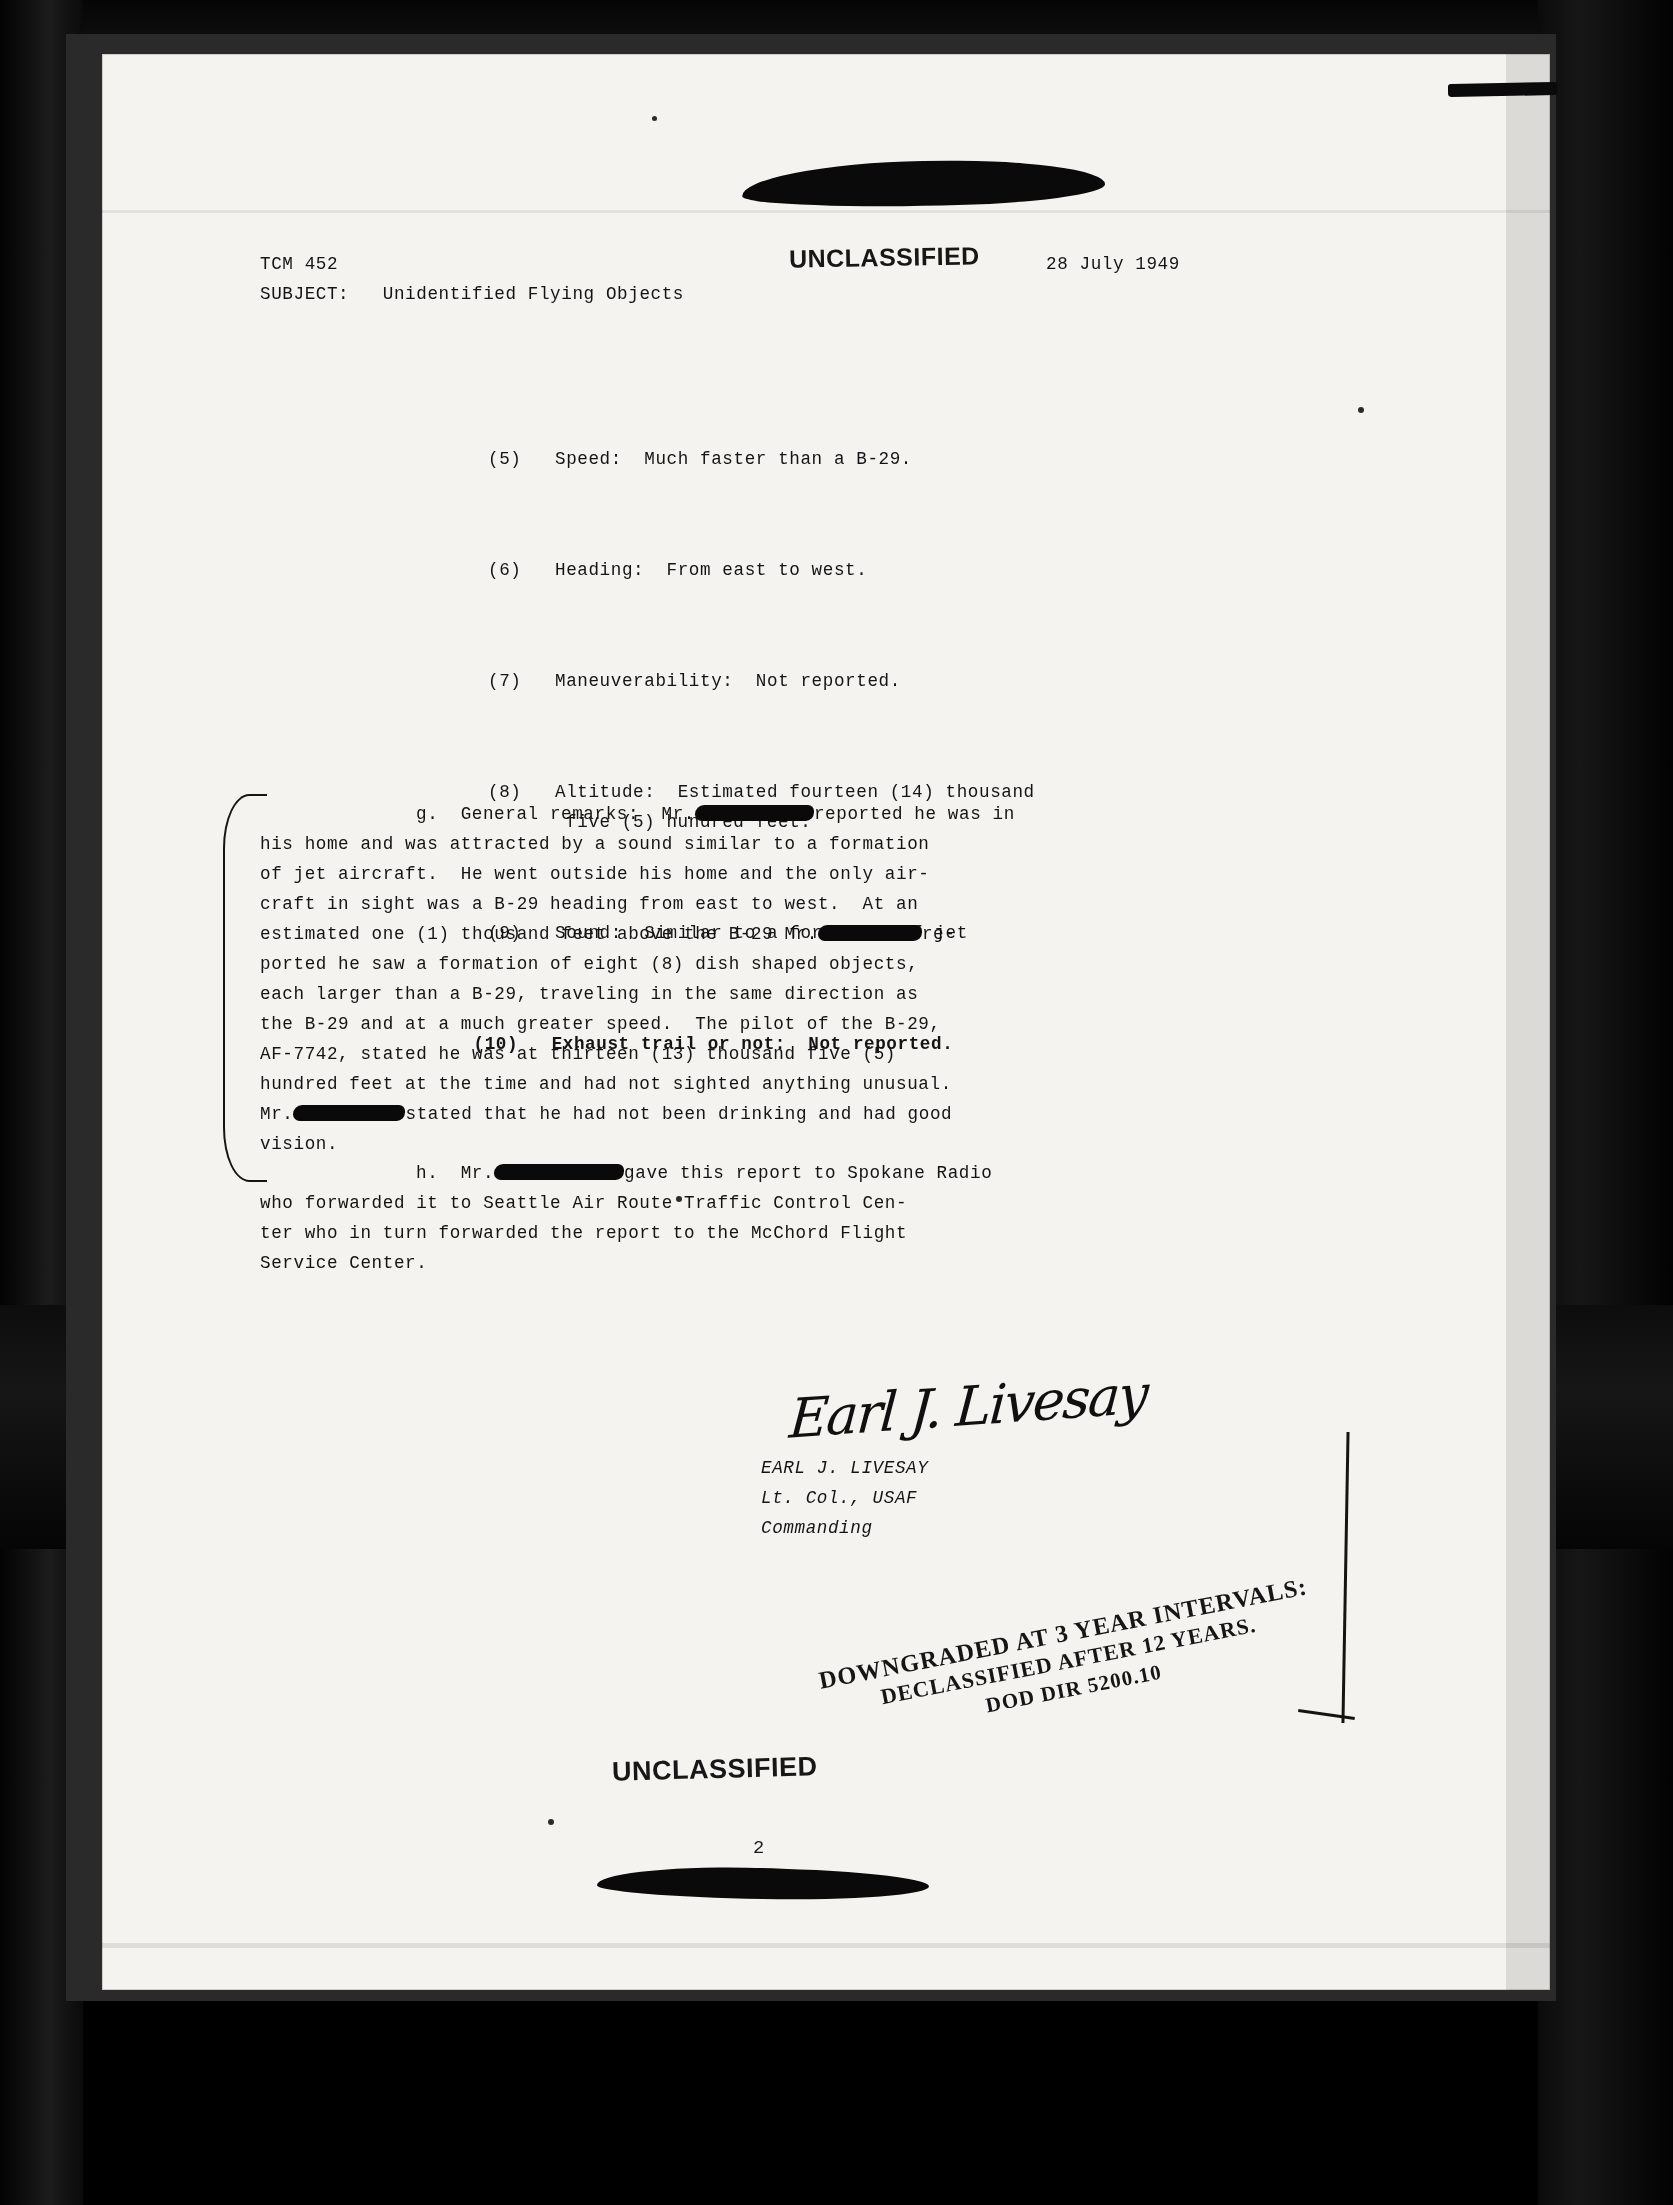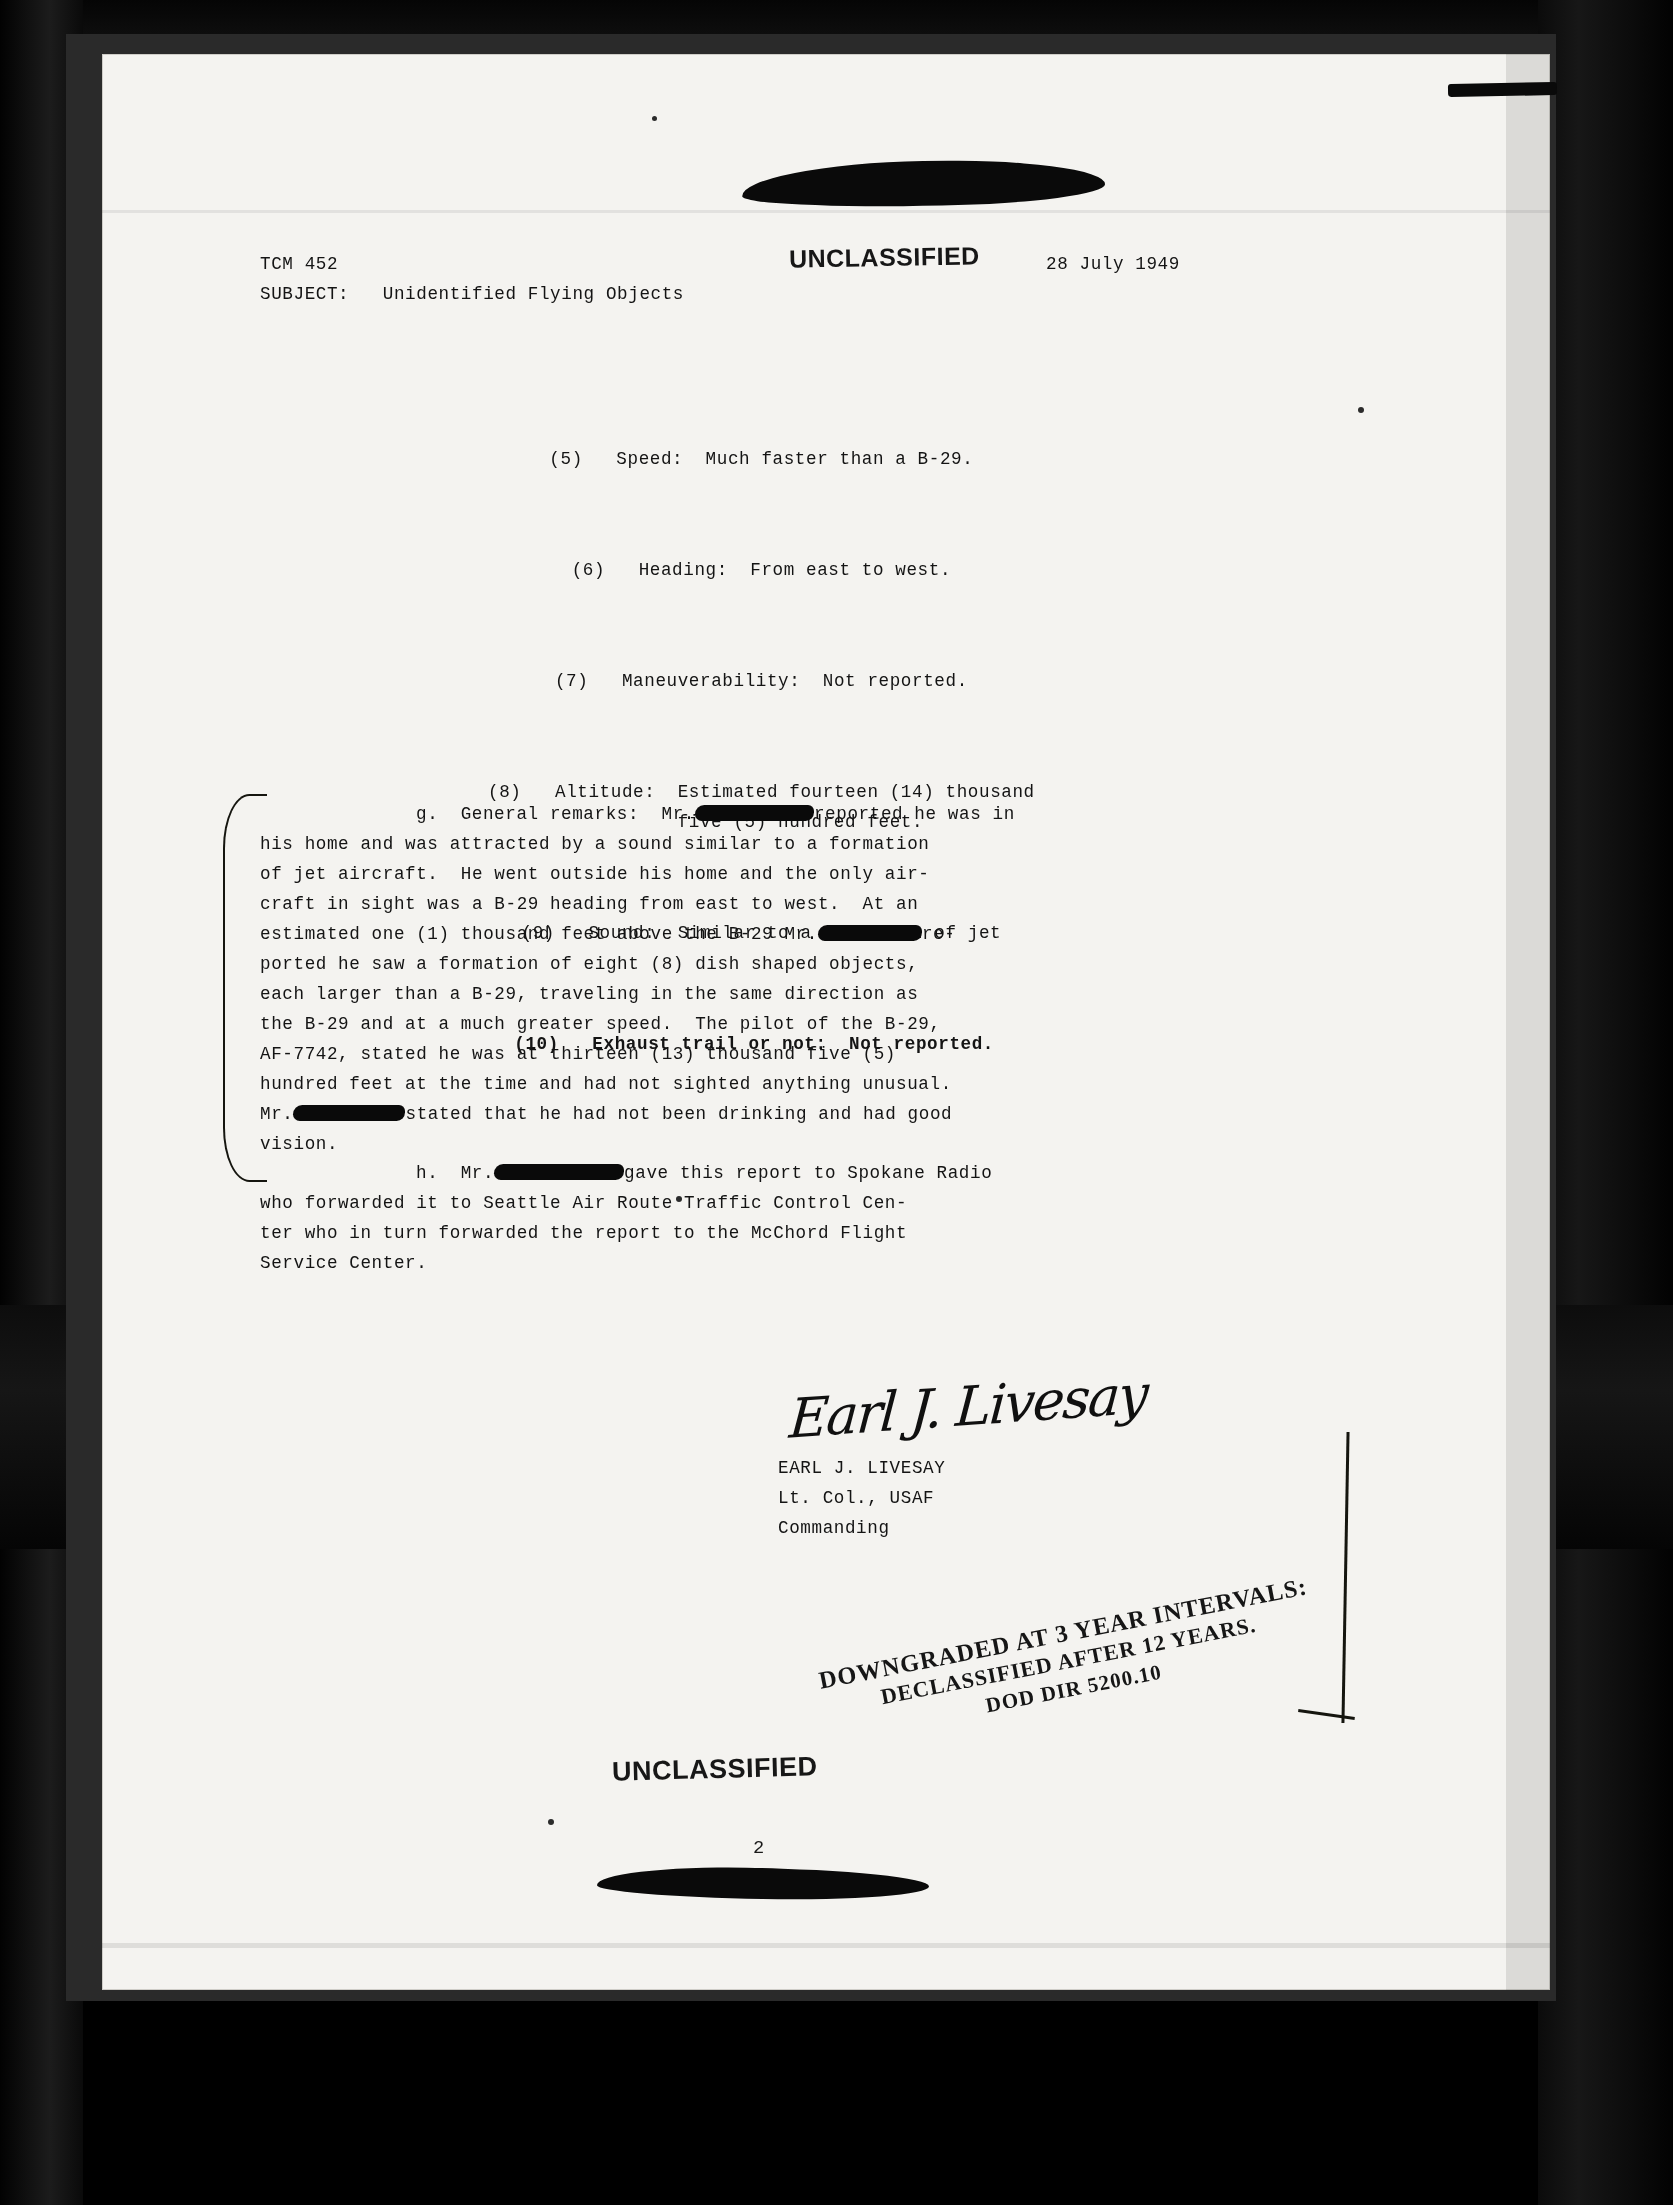--- a/index.html
+++ b/index.html
@@ -147,21 +147,21 @@
     left: 612px; top: 1754px;
     font-family: "Liberation Sans", sans-serif;
     font-size: 27px;
     font-weight: 700;
     letter-spacing: 0.5px;
     color: #171717;
     transform: rotate(-1.5deg);
   }
 
   .list-block { left: 488px; top: 384px; }
-  .list-item { margin-bottom: 21px; text-align: center; }
+  .list-item { margin-bottom: 21px; }
   .list-item .cont { display: block; padding-left: 78px; }
 
   .para-g { left: 260px; top: 799px; width: 986px; }
   .para-g .indent { padding-left: 156px; }
   .para-h { left: 260px; top: 1158px; width: 986px; }
   .para-h .indent { padding-left: 156px; }
 
   
   .brace {
     position: absolute;
@@ -194,21 +194,21 @@
     position: absolute;
     left: 789px; top: 1375px;
     font-family: "DejaVu Serif", serif;
     font-style: italic;
     font-size: 54px;
     color: #101010;
     transform: rotate(-4deg) skewX(-8deg);
     letter-spacing: -2.1px;
     white-space: nowrap;
   }
-  .sig-block { left: 778px; top: 1453px; }
+  .sig-block { left: 761px; top: 1453px; font-style: italic; }
 
   
   .downgrade {
     position: absolute;
     left: 820px; top: 1619px;
     transform: rotate(-11deg);
     font-family: "Liberation Serif", serif;
     font-weight: 700;
     color: #161616;
     text-align: center;

